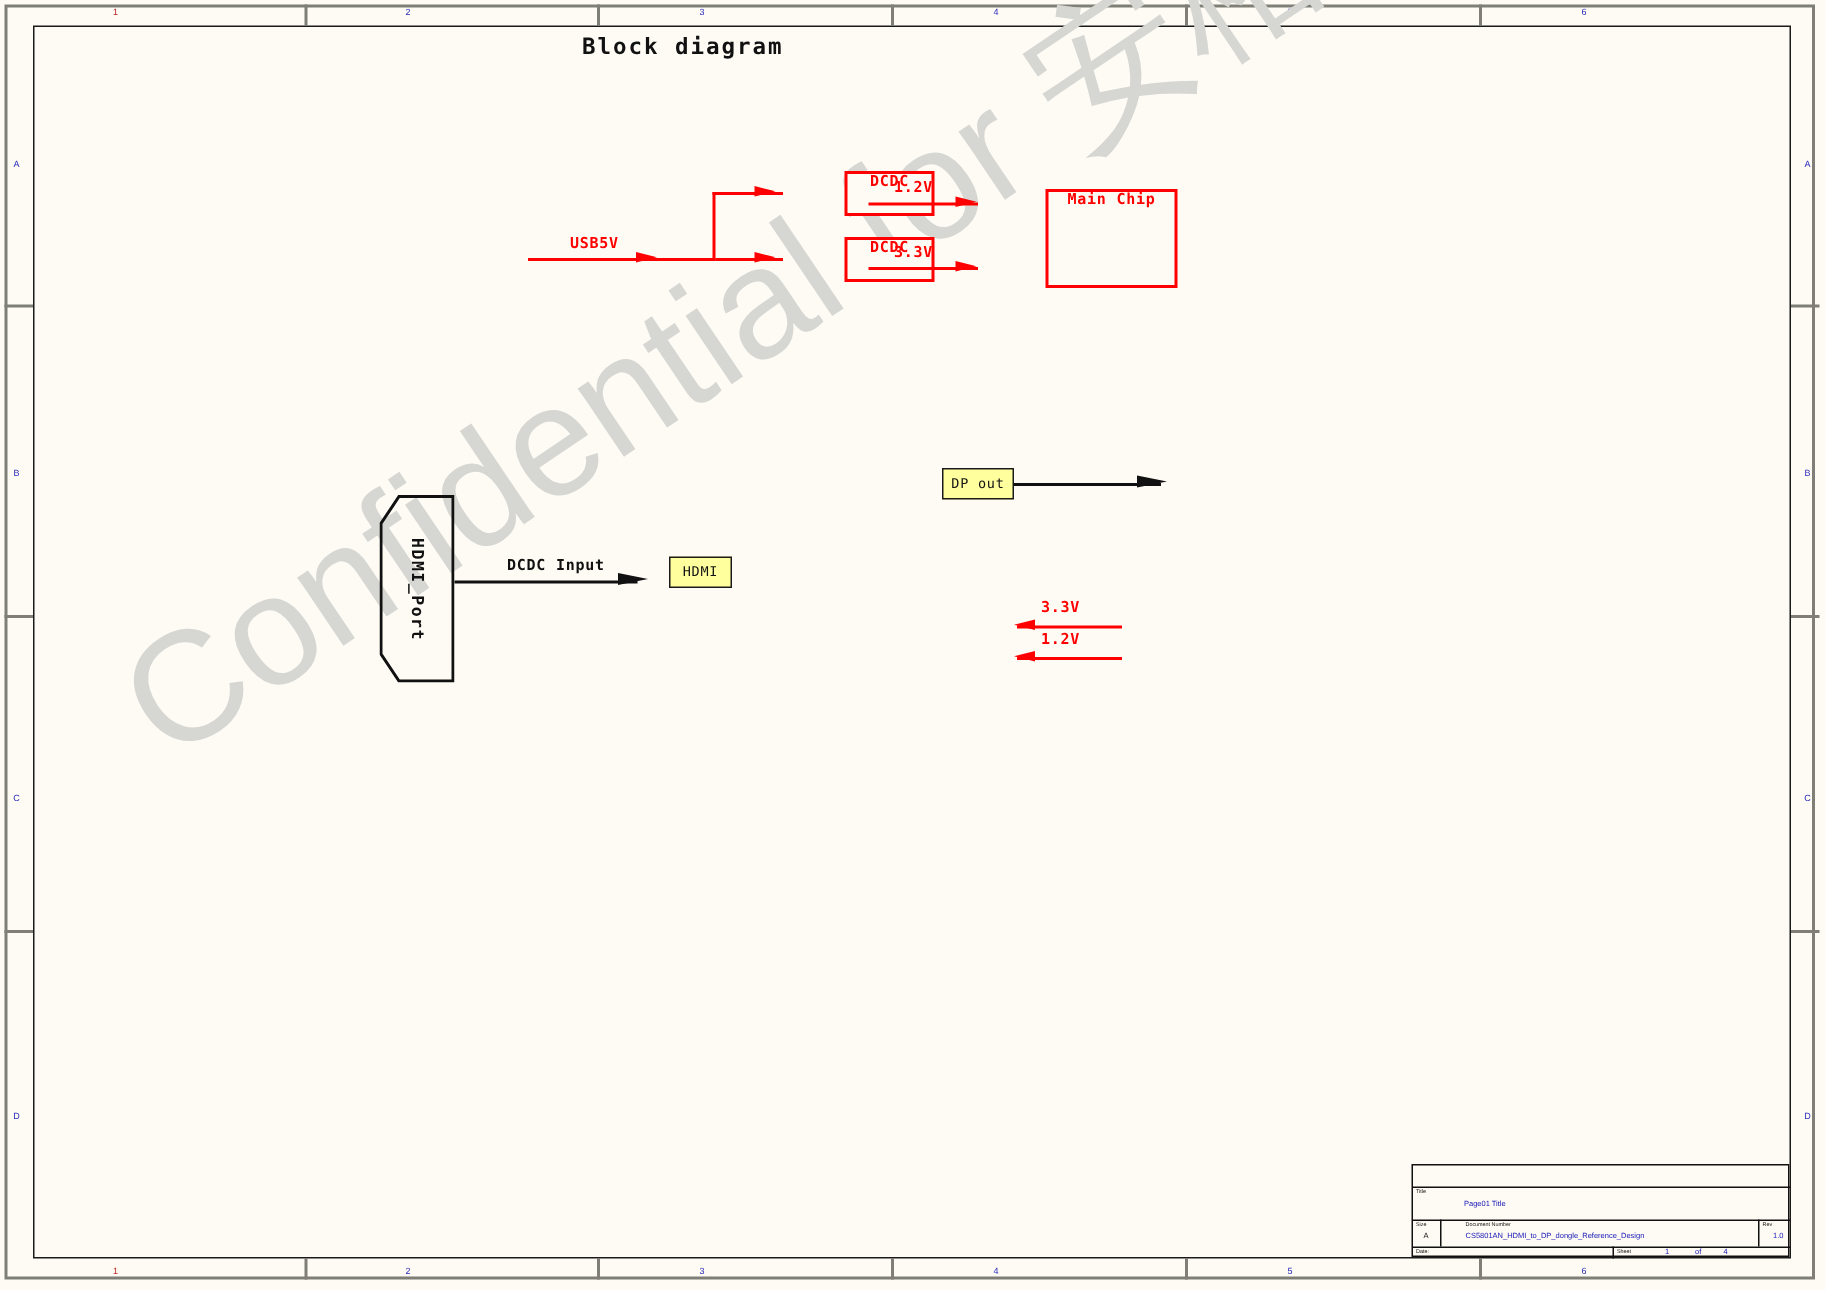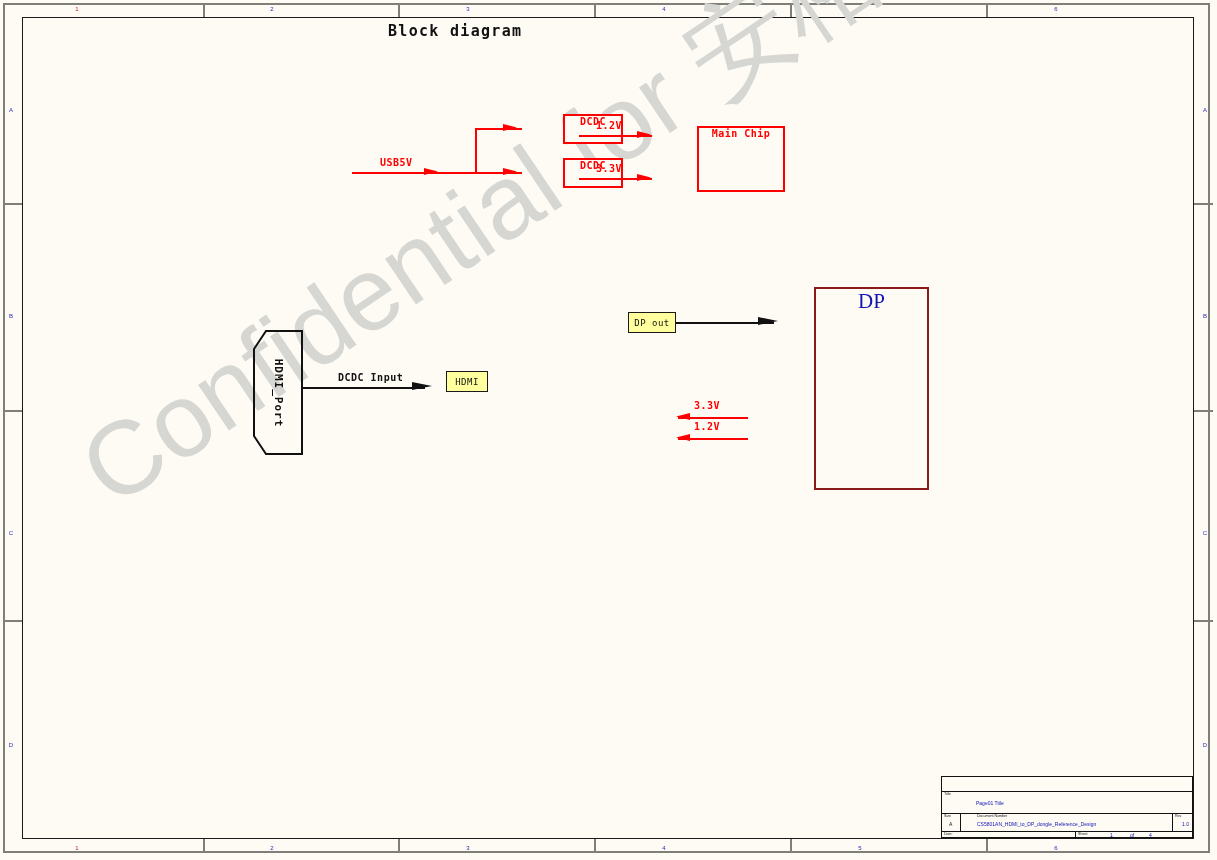--- a/index.html
+++ b/index.html
@@ -300,23 +300,20 @@
 
 
   <div class="pinbox" style="left:446px;top:371px;width:42px;height:21px;">HDMI</div>
   <div class="pinbox" style="left:628px;top:312px;width:48px;height:21px;">DP out</div>
 
   <div class="wire" style="left:676px;top:322px;width:98px;height:2px;"></div>
   <svg class="arrow" style="left:758px;top:315px;" width="22" height="16">
     <polygon points="0,2 20,6 0,10" fill="#111111"></polygon>
   </svg>
 
-  <div class="blk blk-dp" style="left:770px;top:287px;width:115px;height:203px;">
-    <span class="dp-label">DP</span>
-  </div>
 
   <div class="net-label red" style="left:694px;top:400px;">3.3V</div>
   <div class="wire red" style="left:678px;top:417px;width:70px;height:2px;"></div>
   <svg class="arrow" style="left:676px;top:411px;" width="16" height="14">
     <polygon points="14,2 0,5.5 14,9" fill="#ff0000"></polygon>
   </svg>
 
   <div class="net-label red" style="left:694px;top:421px;">1.2V</div>
   <div class="wire red" style="left:678px;top:438px;width:70px;height:2px;"></div>
   <svg class="arrow" style="left:676px;top:432px;" width="16" height="14">

